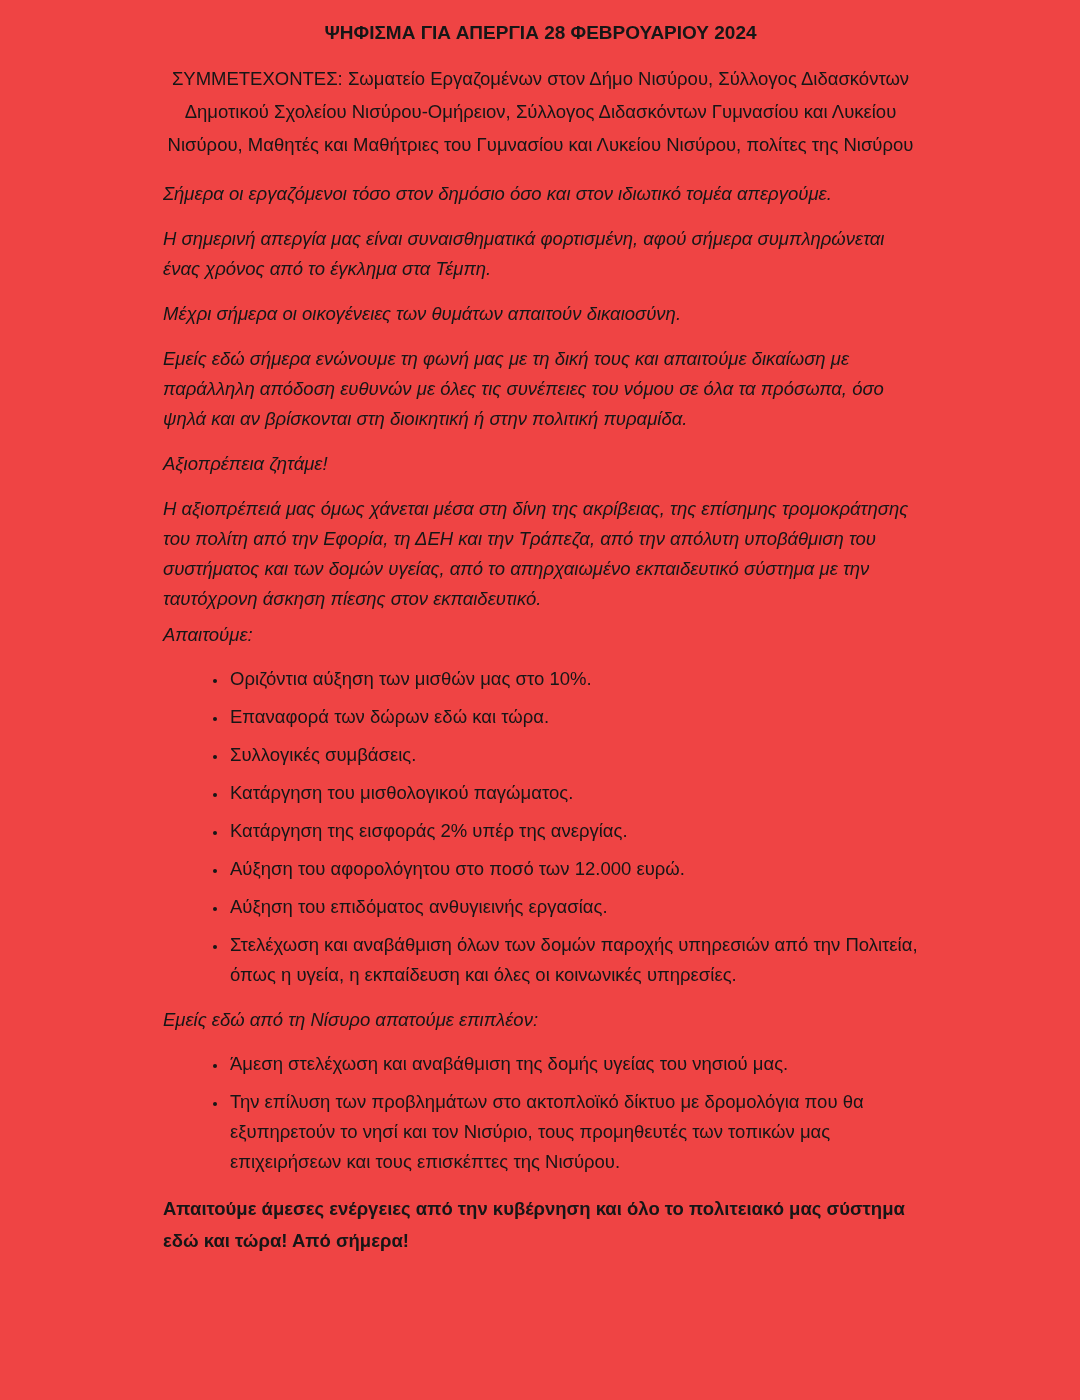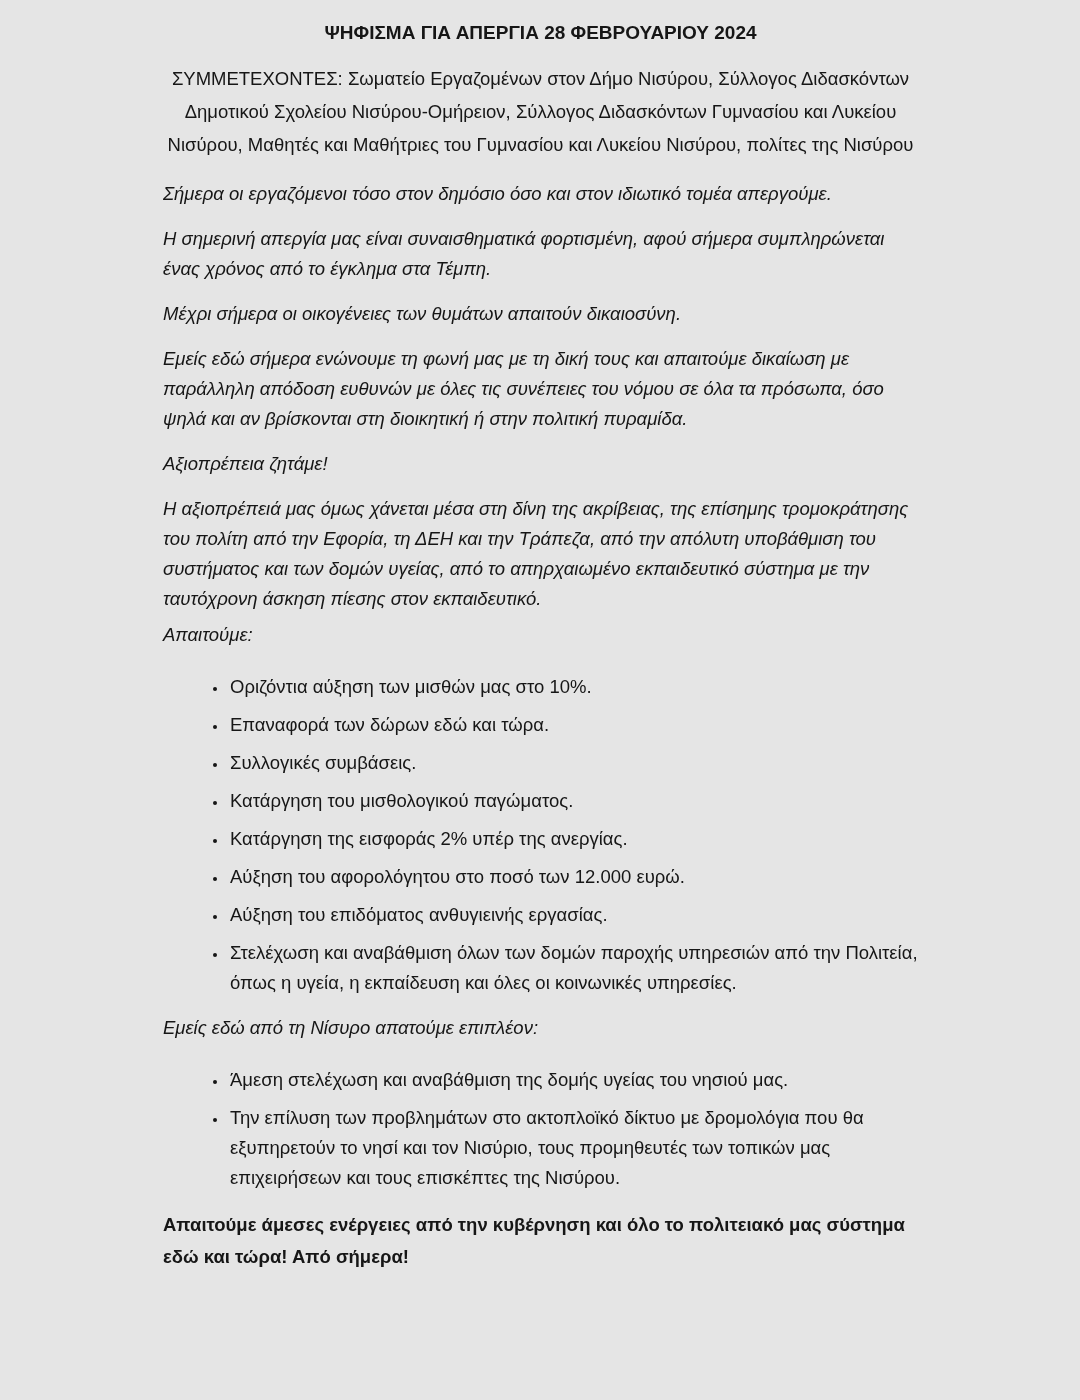--- a/index.html
+++ b/index.html
@@ -5,21 +5,21 @@
   html, body {
     margin: 0;
     padding: 0;
     background: #ffffff;
   }
   .page {
     position: relative;
     width: 1080px;
     height: 1400px;
     box-sizing: border-box;
-    background: #e5e5e5;
+    background: #ef4444;
     color: #161616;
     font-family: "Liberation Sans", "DejaVu Sans", sans-serif;
     padding: 18px 162px 0 163px;
     overflow: hidden;
   }
   .doc-title {
     font-size: 19px;
     font-weight: bold;
     text-align: center;
     margin: 0 0 14px 0;
@@ -39,21 +39,21 @@
     font-style: italic;
   }
   .para.no-gap {
     margin-top: 6px;
     margin-bottom: 0;
   }
   .para.tight-top {
     margin-bottom: 0;
   }
   ul.demands {
-    margin: 22px 0 15px 0;
+    margin: 14px 0 15px 0;
     padding-left: 65px;
     font-size: 18.5px;
     line-height: 30px;
   }
   ul.demands li {
     margin-bottom: 8px;
     padding-left: 2px;
   }
   ul.demands li::marker {
     font-size: 14px;

